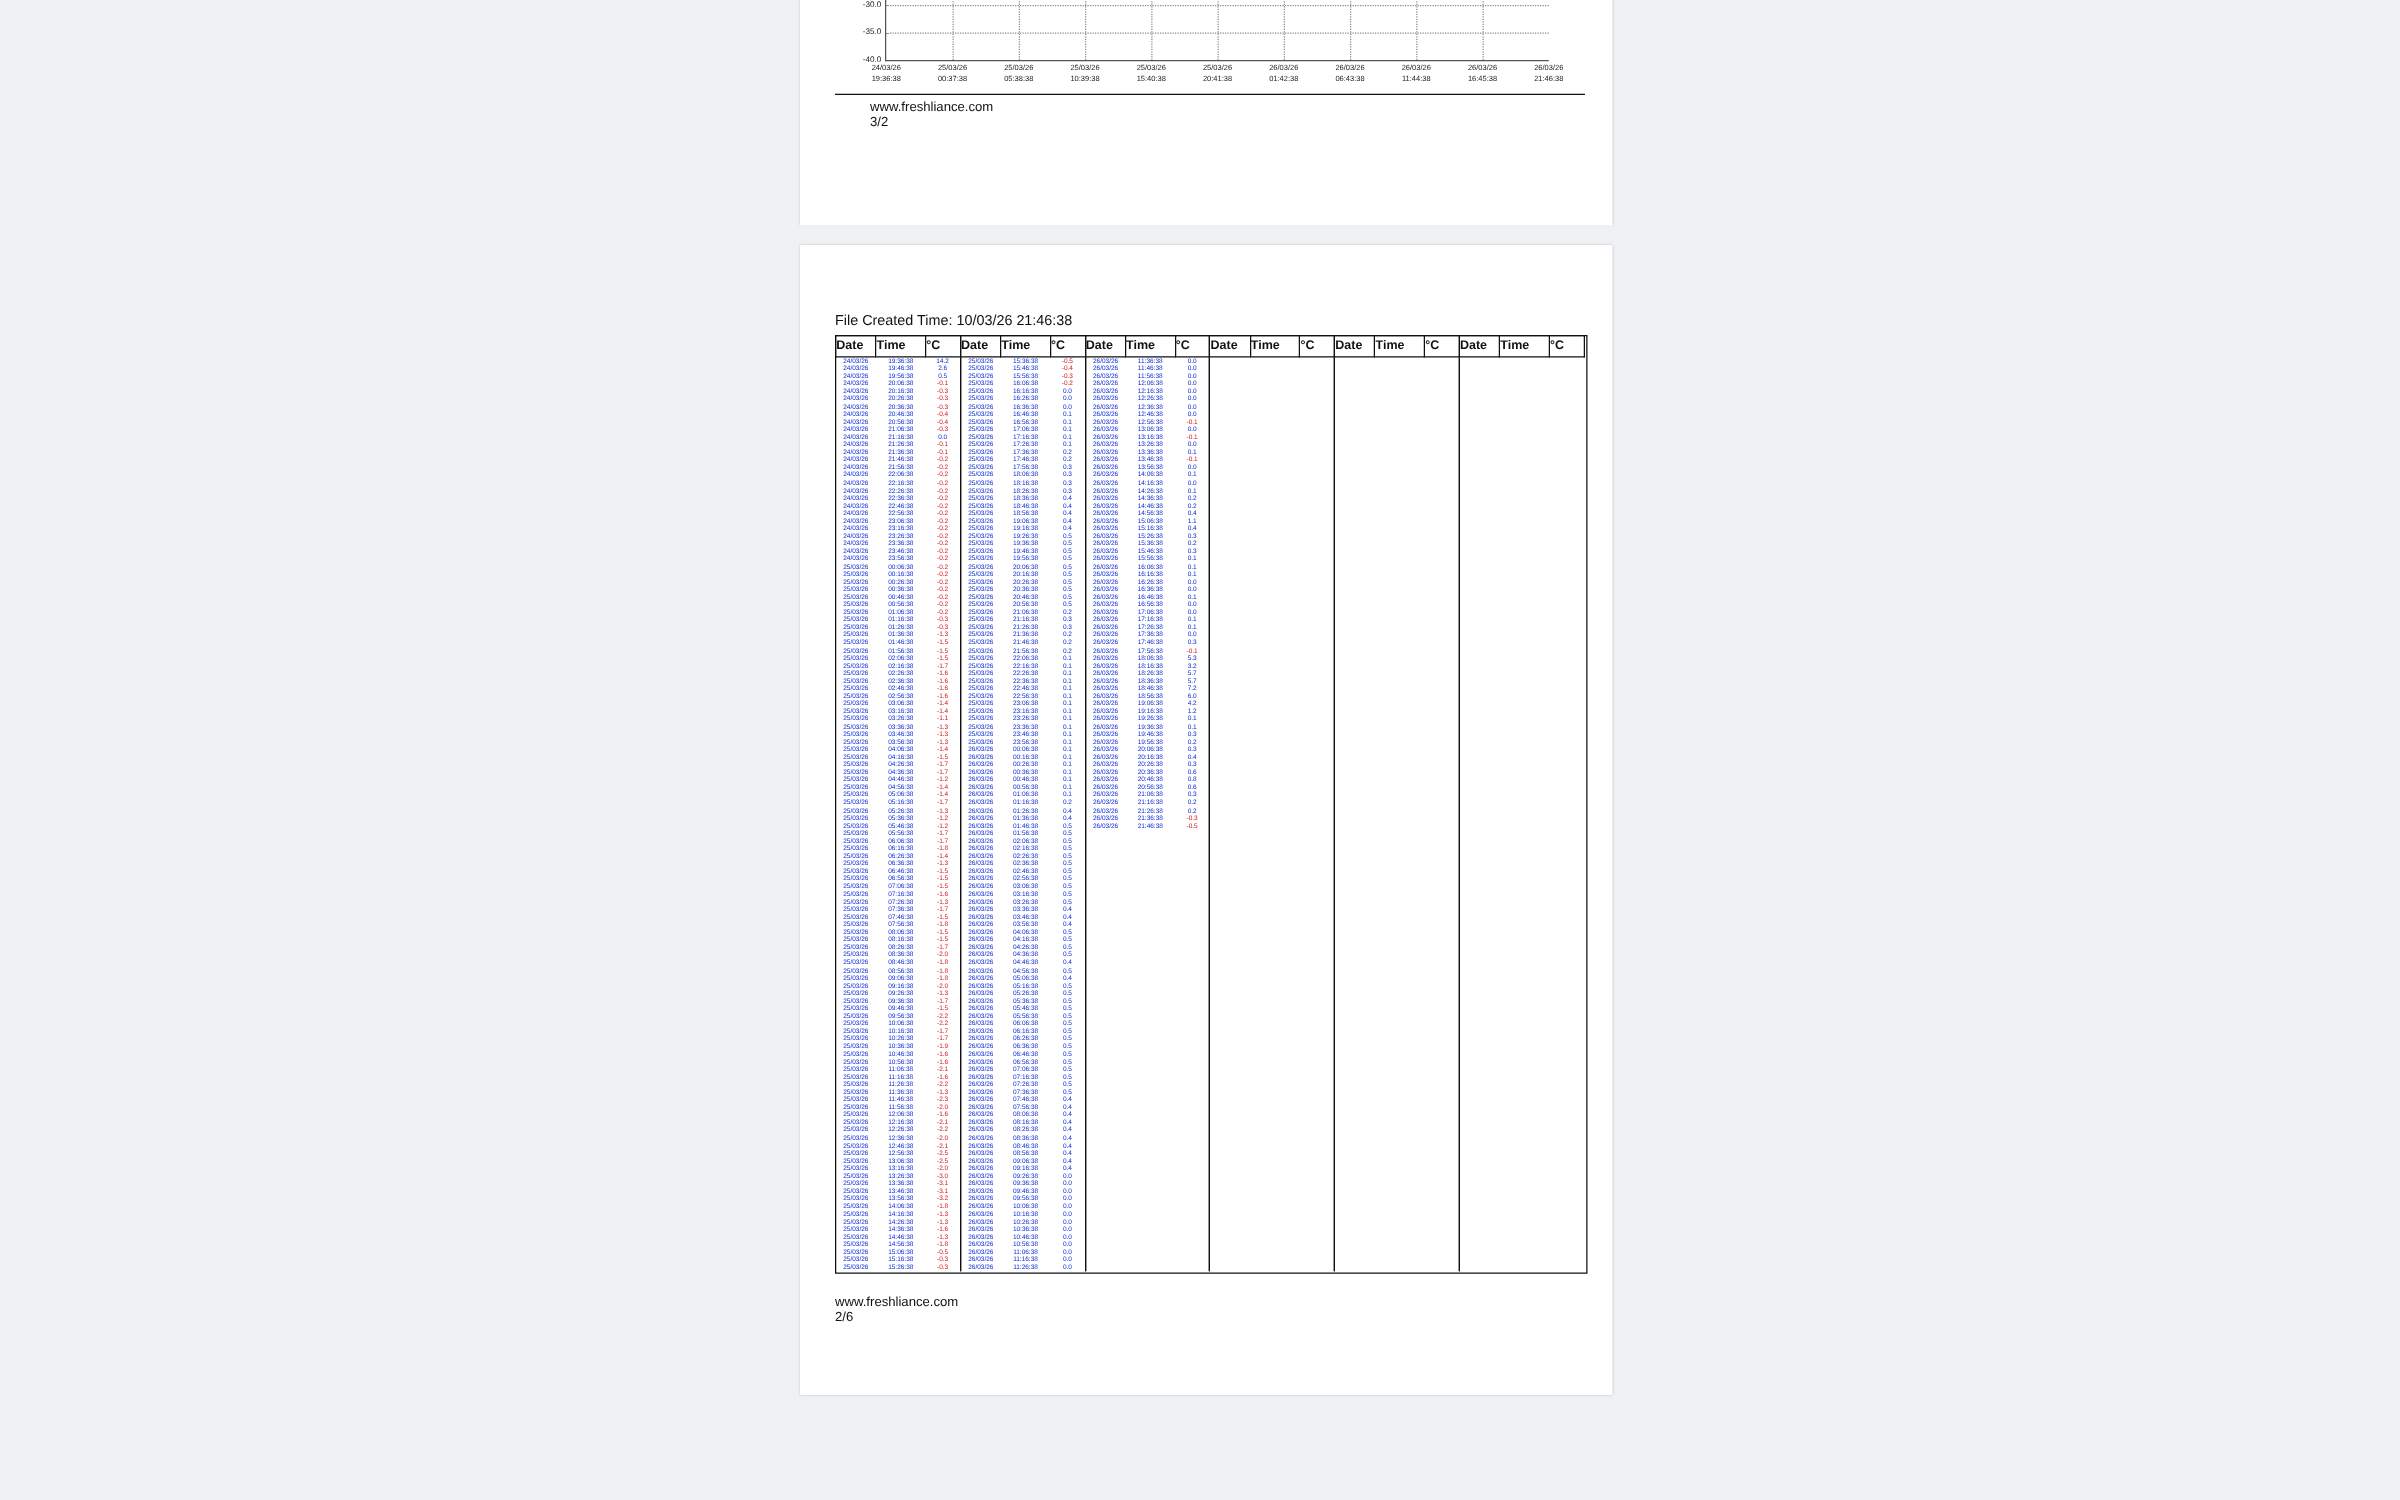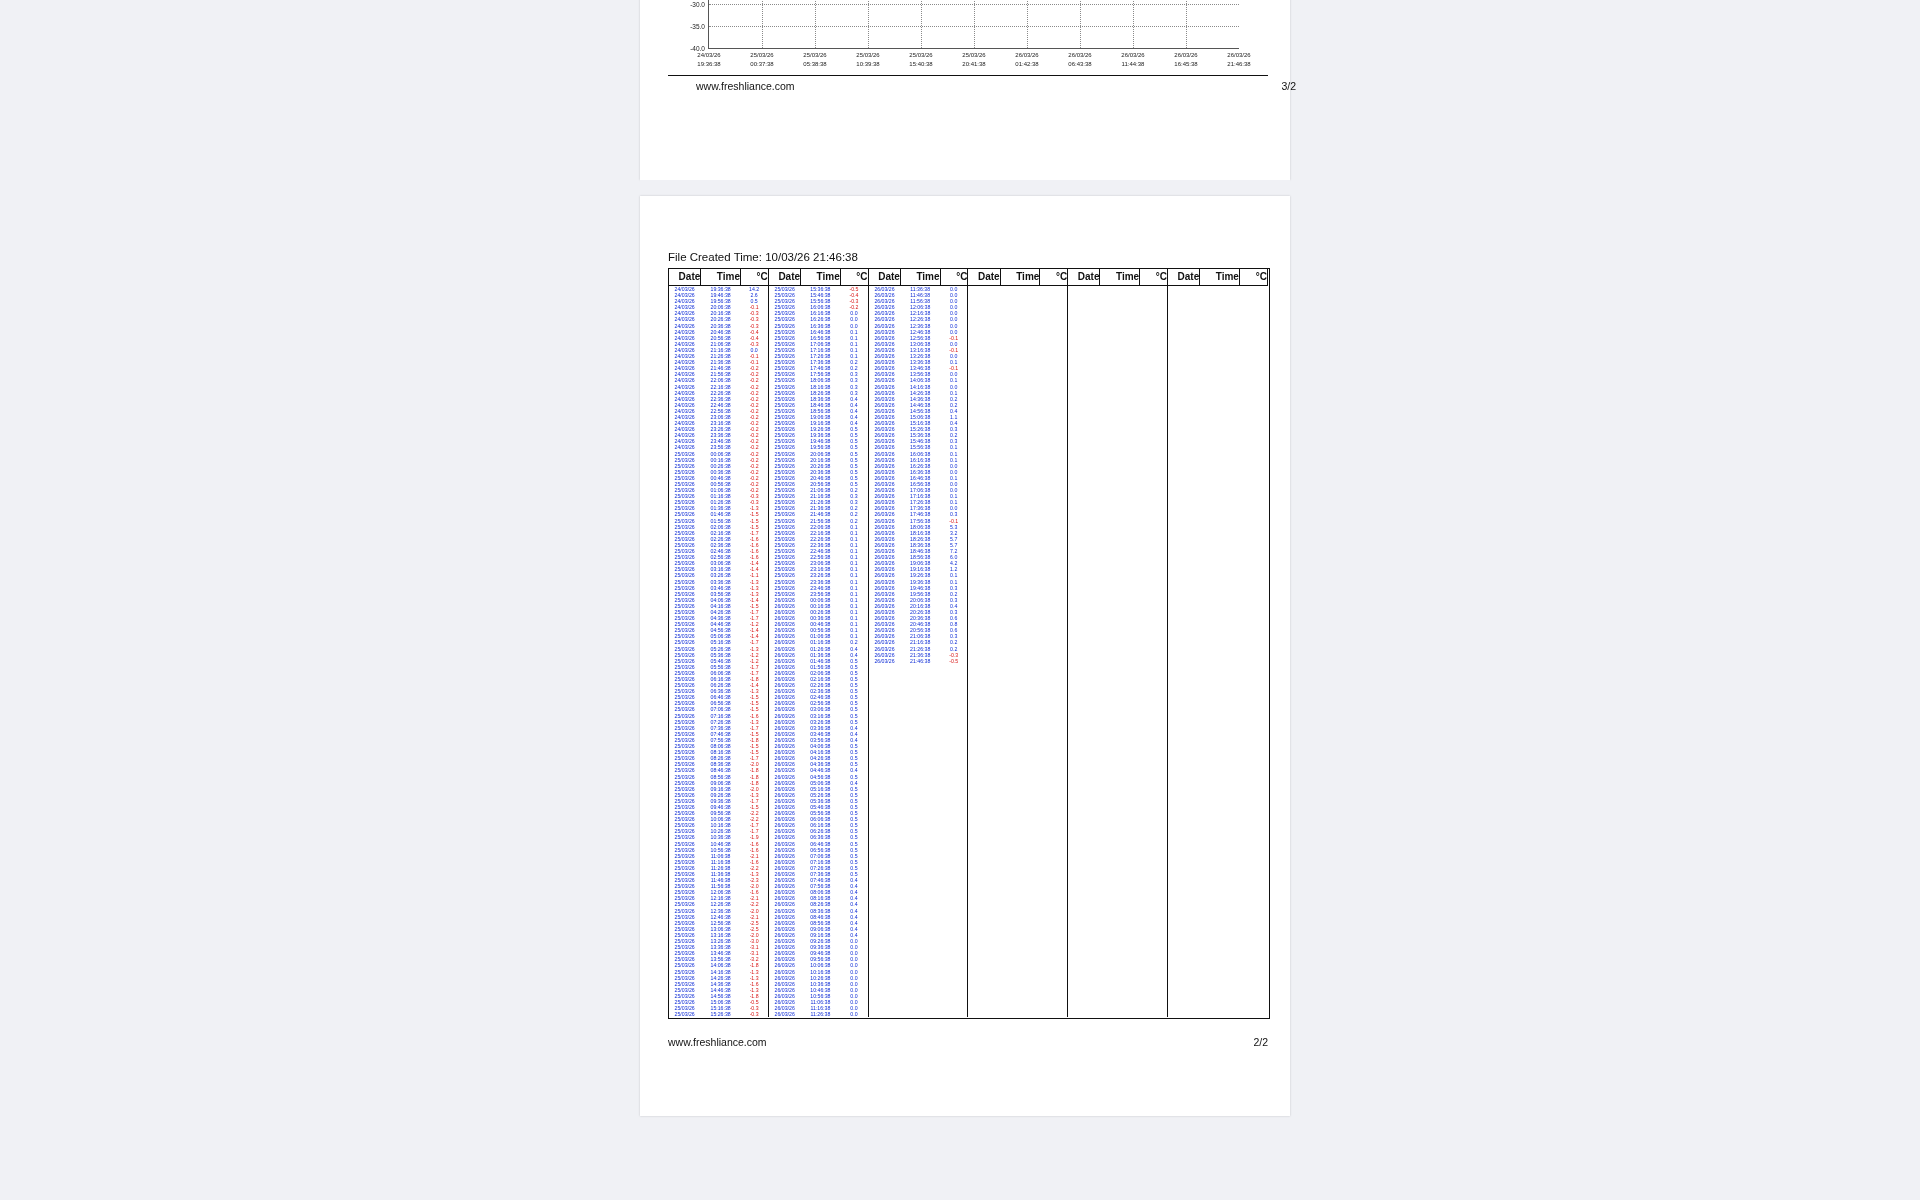--- a/index.html
+++ b/index.html
@@ -42,22 +42,22 @@
   .xtick{
     position:absolute;top:calc(100% + 3px);
     font-size:6px;color:#222;text-align:center;width:46px;transform:translateX(-50%);
     line-height:1.5;
   }
   .chart-rule{
     position:absolute;left:0px;top:115px;width:600px;border-top:1.4px solid #111;
   }
   .footer{
     position:absolute;left:0;width:600px;top:120px;
-    display:flex;justify-content:space-between;align-items:center;
-    font-size:10.5px;color:#111;
+    display:flex;justify-content:space-between;align-items:flex-start;
+    font-size:10.5px;color:#111;flex-direction:column;
   }
   #page1 .footer{left:28px;}
 
   
   .created-time{
     position:absolute;left:28px;top:55px;
     font-size:11.5px;color:#111;
   }
   .table-block{
     position:absolute;left:28px;top:72px;width:600px;
@@ -68,21 +68,21 @@
     width:600px;
     font-size:5.2px;
     color:#0d2bd6;
   }
   table.data th{
     border:1px solid #111;
     font-size:10px;
     font-weight:bold;
     color:#111;
     padding:2px 0 3px 0;
-    text-align:right;
+    text-align:left;
     background:#fff;
   }
   table.data td{
     border:none;
     padding:0;
     height:6.1px;
     line-height:6.1px;
     text-align:center;
     white-space:nowrap;
     font-size:5.2px;
@@ -2614,21 +2614,21 @@
                 <td class="sep dt"></td>
                 <td class="dt"></td>
                 <td class="dt"></td>
               </tr>
             </tbody>
         </table>
       </div>
 
       <div class="footer">
         <span>www.freshliance.com</span>
-        <span>2/2</span>
+        <span>2/6</span>
       </div>
     <div class="table-outer-border" style="height: 749px;"></div>
         <div style="position: absolute; top: 72px; height: 749px; border-left: 1px solid rgb(17, 17, 17); left: 128px;"></div>
         <div style="position: absolute; top: 72px; height: 749px; border-left: 1px solid rgb(17, 17, 17); left: 228px;"></div>
         <div style="position: absolute; top: 72px; height: 749px; border-left: 1px solid rgb(17, 17, 17); left: 327px;"></div>
         <div style="position: absolute; top: 72px; height: 749px; border-left: 1px solid rgb(17, 17, 17); left: 427px;"></div>
         <div style="position: absolute; top: 72px; height: 749px; border-left: 1px solid rgb(17, 17, 17); left: 527px;"></div>
       </div>
   </div>
 

